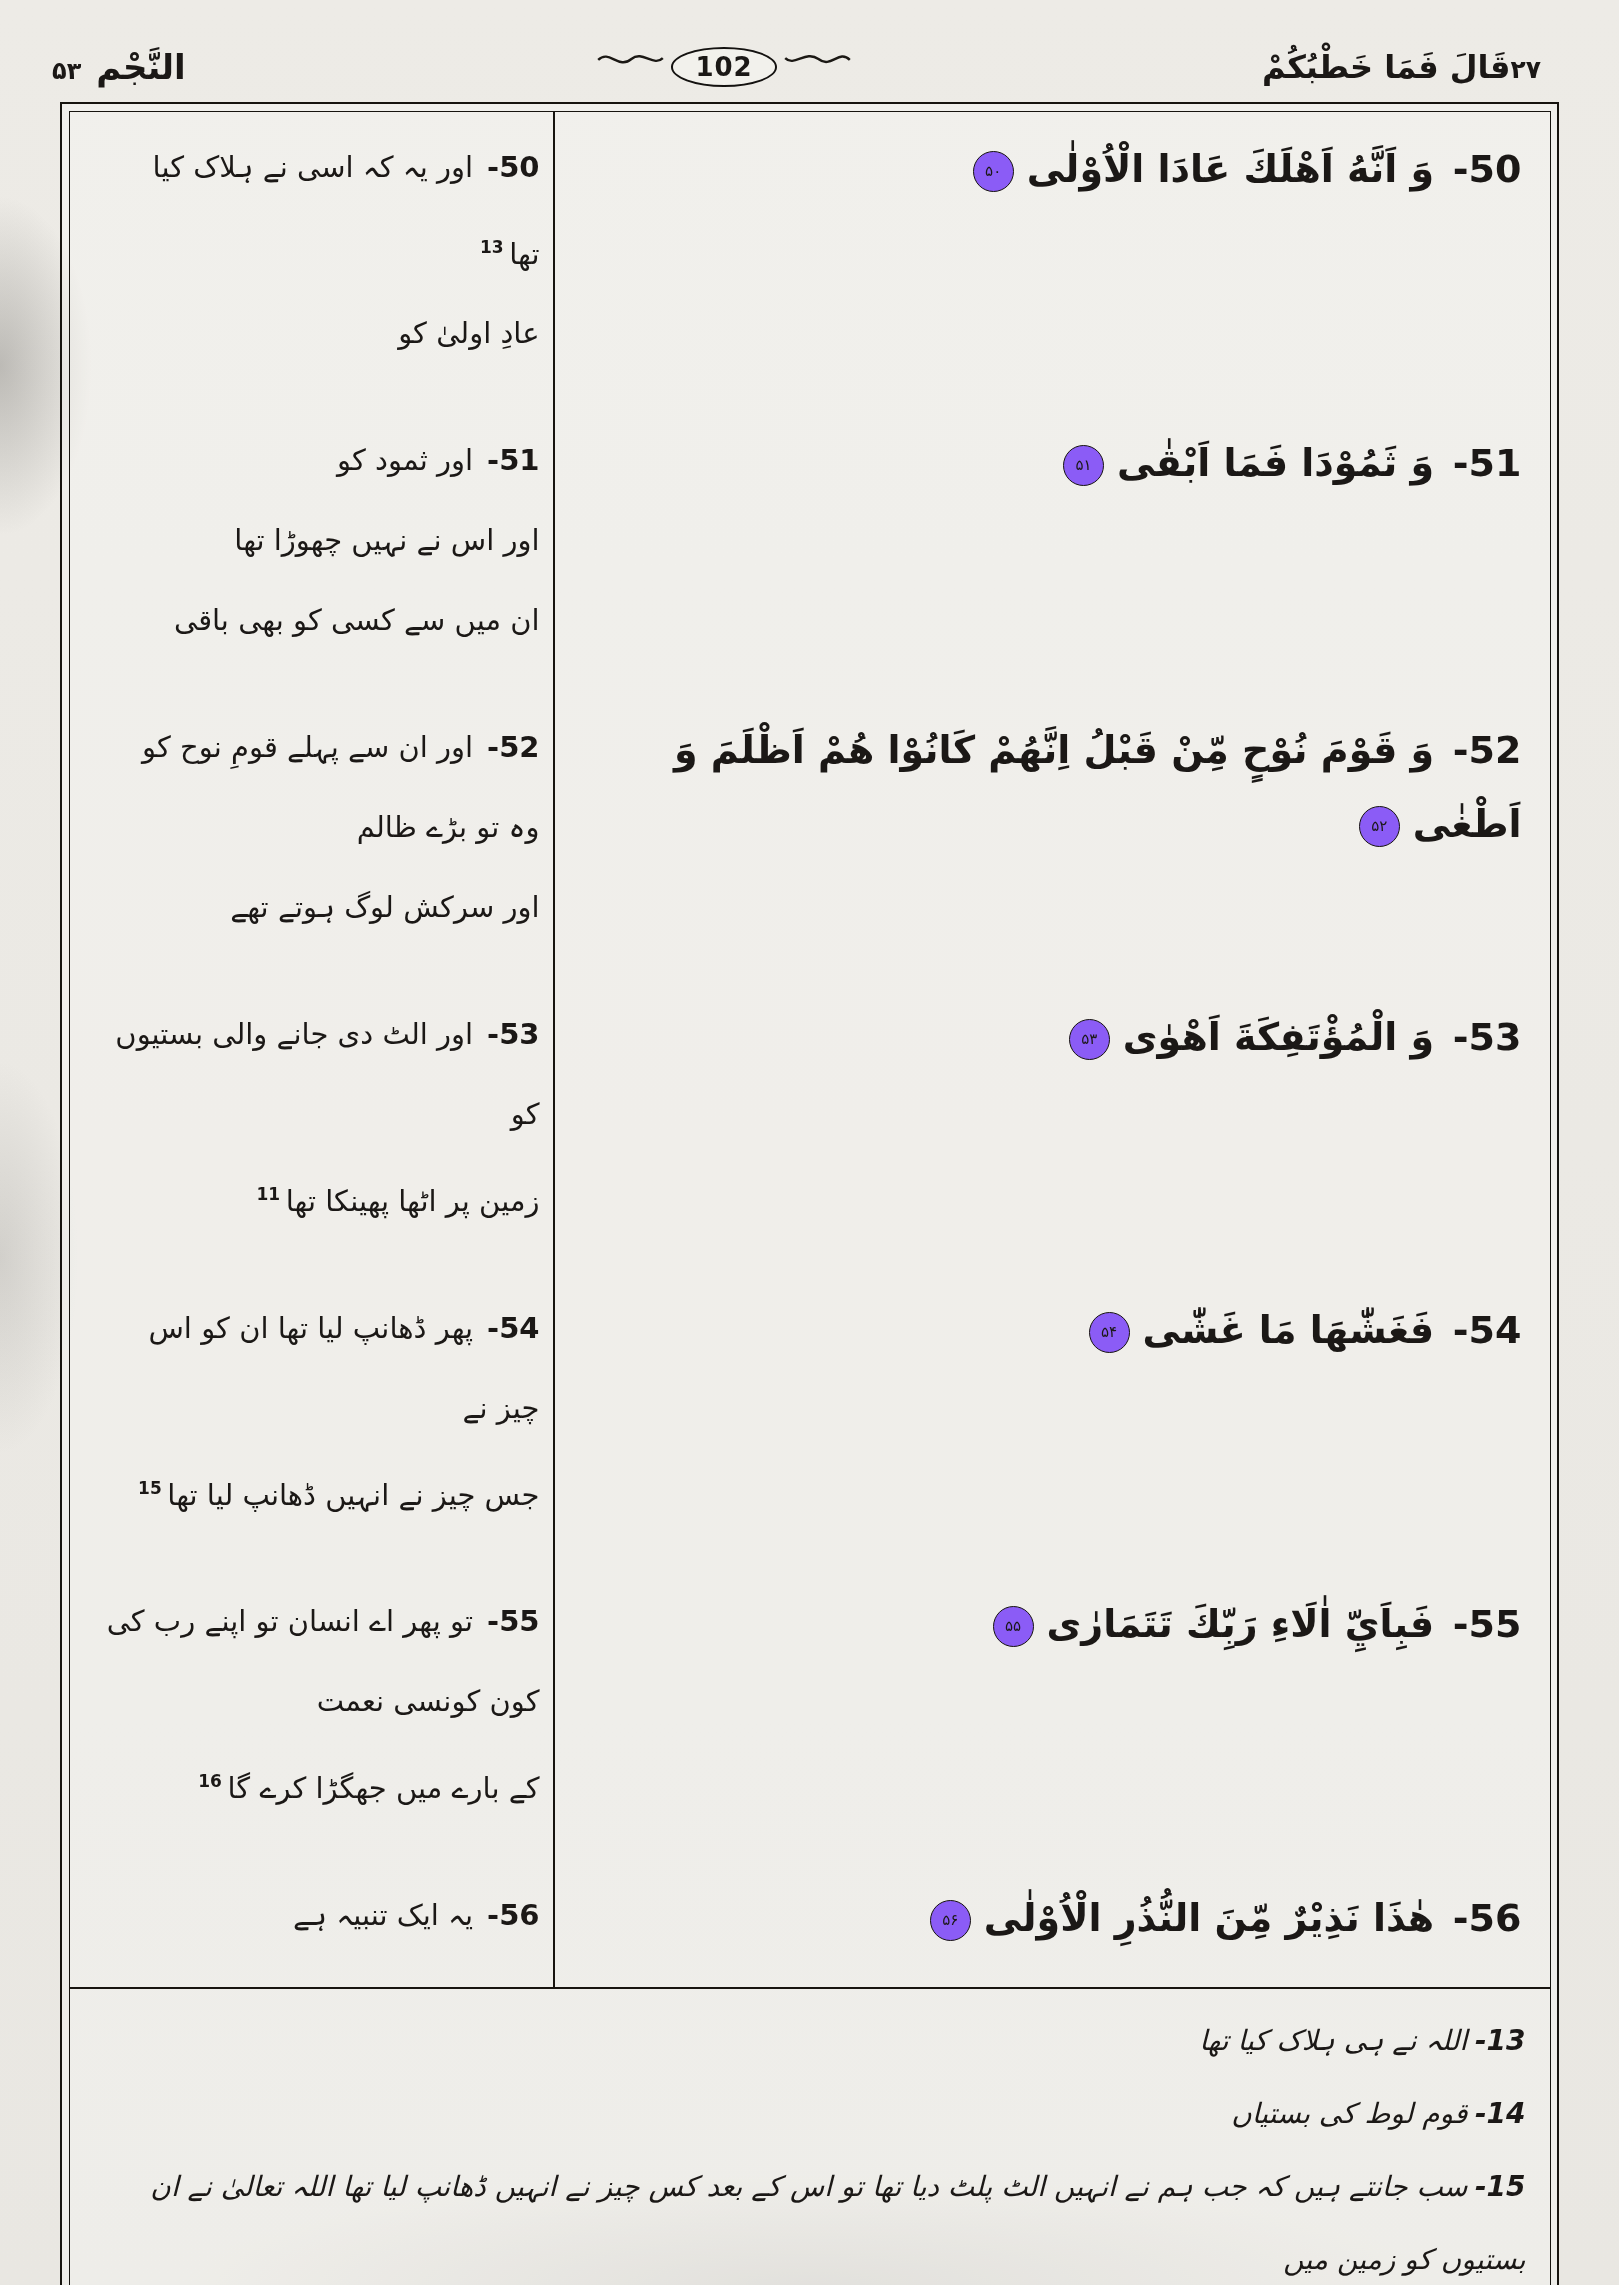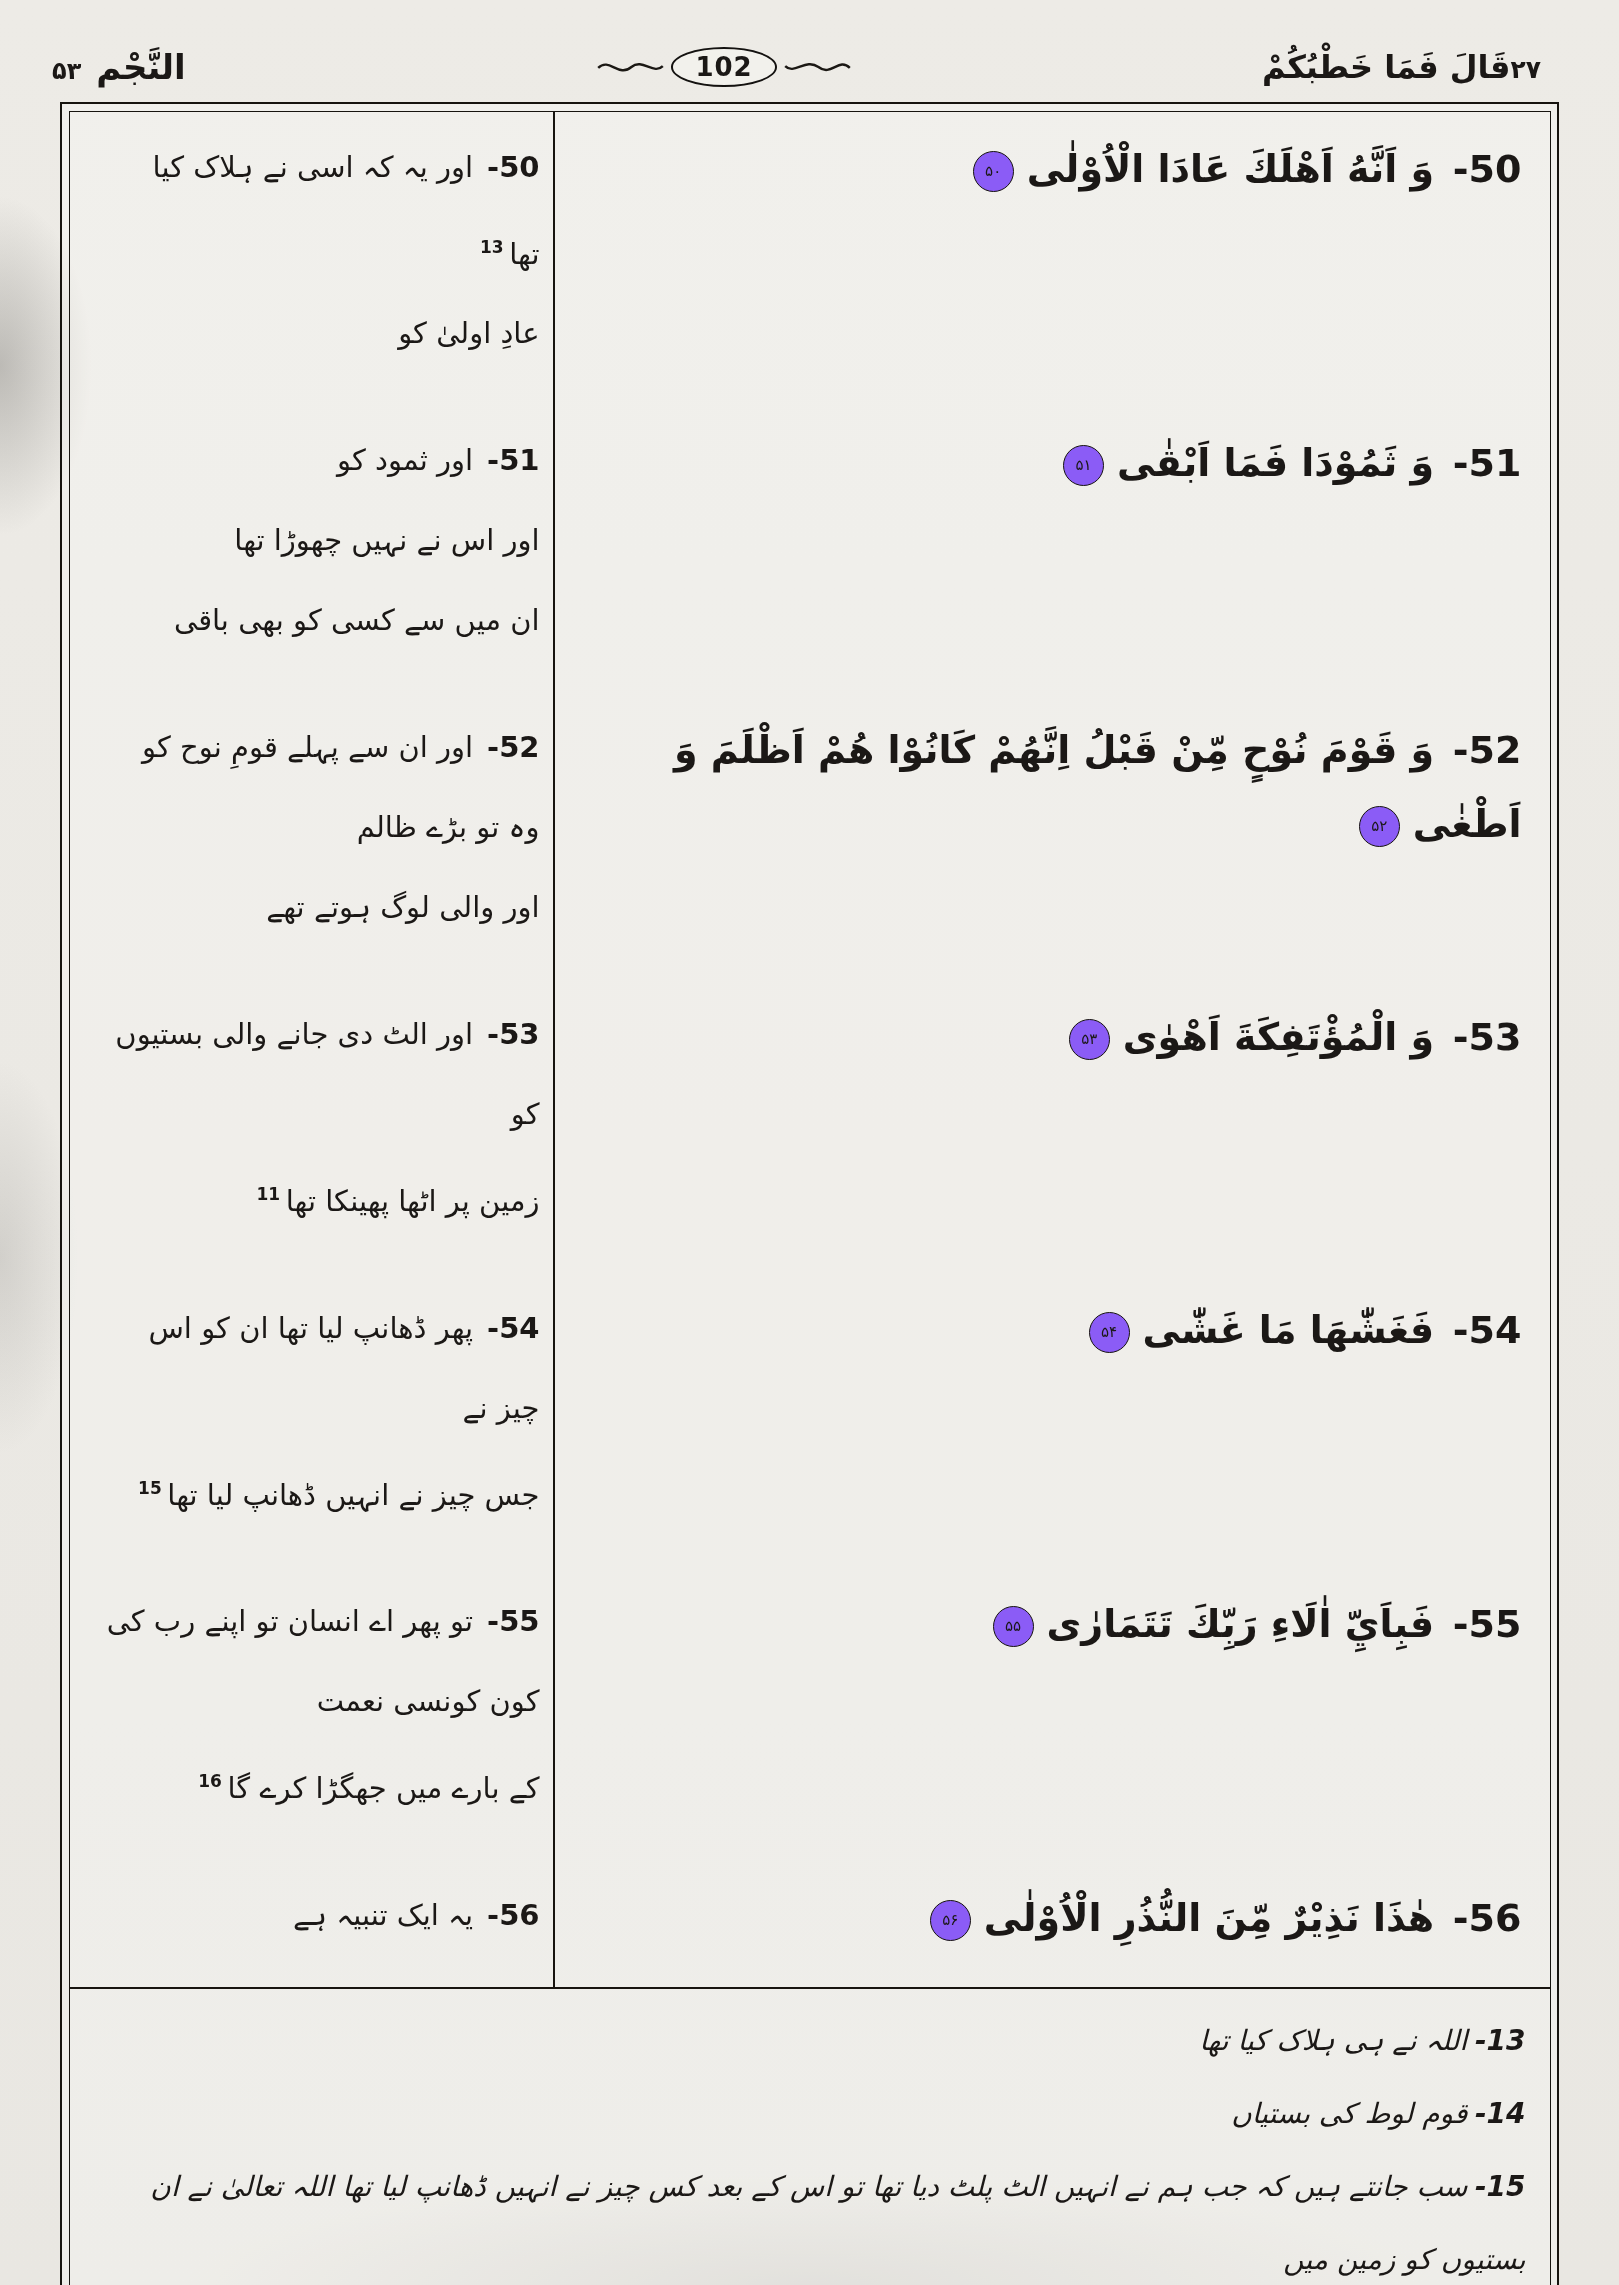--- a/index.html
+++ b/index.html
@@ -19,21 +19,21 @@
   
   .page-header{
     display:flex;justify-content:space-between;align-items:center;
     padding:0 65px 15px 52px;direction:rtl;
   }
   .hdr-side{display:flex;align-items:baseline;font-weight:bold;}
   .juz-block{font-size:32px;}
   .juz-block .hdr-num{font-size:25px;margin-right:13px;}
   .surah-block{font-size:34px;}
   .surah-block .hdr-num{font-size:24px;margin-right:15px;}
-  .cartouche-wrap{display:flex;align-items:center;gap:6px;direction:ltr;}
+  .cartouche-wrap{display:flex;gap:6px;direction:ltr;}
   .cartouche{
     border:2.3px solid #141210;border-radius:50%;
     padding:2.8px 22.4px;font-size:26px;font-weight:bold;
     background:#f2f1ec;letter-spacing:0.9px;direction:ltr;
   }
   .wing{display:block;}
 
   
   .frame-outer{
     margin:0 60px;border:2.8px solid #17140f;padding:6.5px;
@@ -141,21 +141,21 @@
 
       <div class="verse-row">
         <div class="urdu-cell">
           <div class="u-line">
             <span class="vnum-u">52-</span><span>اور ان سے پہلے قومِ نوح کو</span>
           </div>
           <div class="u-line">
             <span>وہ تو بڑے ظالم</span>
           </div>
           <div class="u-line">
-            <span>اور والی لوگ ہوتے تھے</span>
+            <span>اور سرکش لوگ ہوتے تھے</span>
           </div>
         </div>
         <div class="arabic-cell">
           <span class="vnum-a">52-</span><span>وَ قَوْمَ نُوْحٍ مِّنْ قَبْلُ اِنَّهُمْ كَانُوْا هُمْ اَظْلَمَ وَ اَطْغٰى</span><span class="ayah-mark">
               <span>۵۲</span>
             </span>
         </div>
       </div>
 
       <div class="verse-row">

